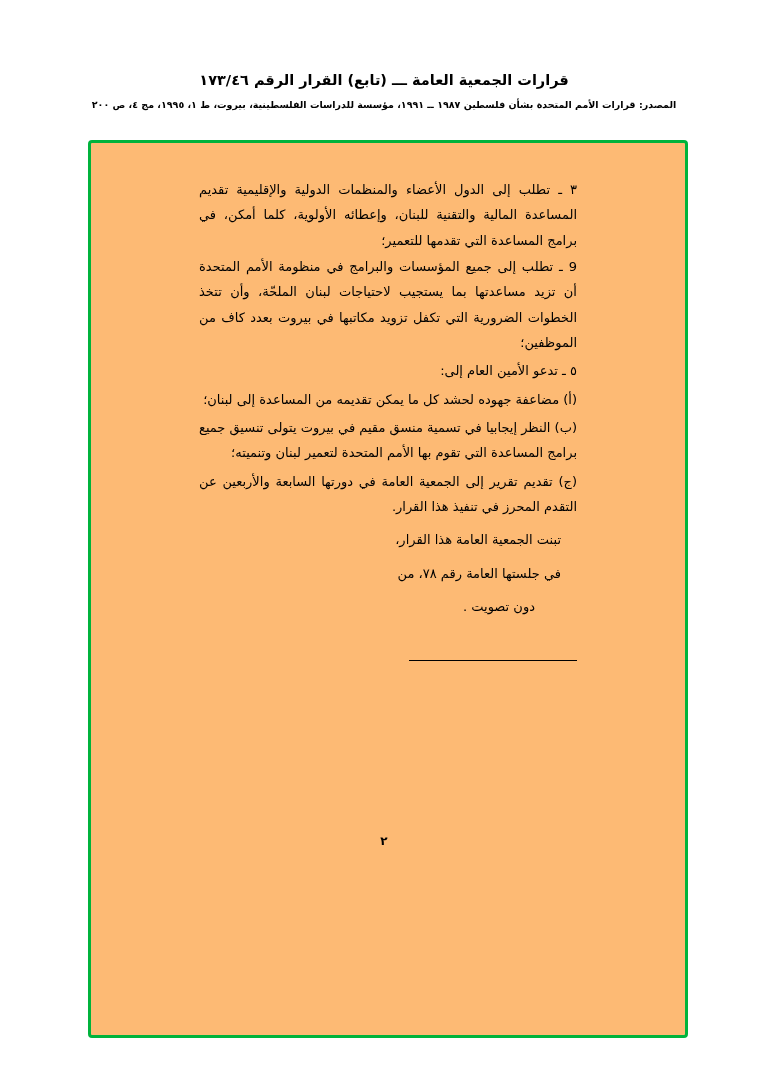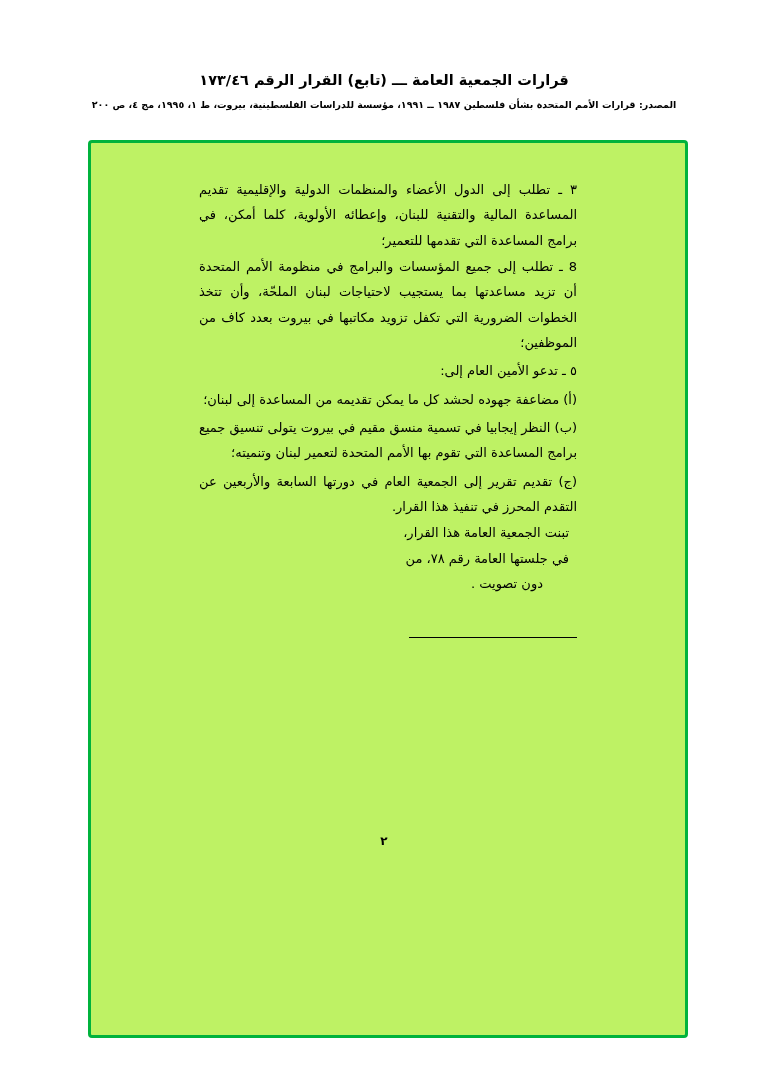--- a/index.html
+++ b/index.html
@@ -49,21 +49,21 @@
   
   .frame {
     position: absolute;
     top: 140px;
     left: 88px;
     width: 600px;
     height: 898px;
     border: 3px solid #00b33c;
     border-radius: 4px;
     box-sizing: border-box;
-    background: #bef264;
+    background: #fdba74;
   }
 
   .content {
     position: absolute;
     top: 34px;
     right: 108px;
     left: 108px;
     direction: rtl;
     text-align: justify;
     text-align-last: right;
@@ -74,21 +74,21 @@
     font-size: 13px;
     line-height: 1.95;
     direction: rtl;
     text-align: justify;
     text-align-last: right;
   }
   p.para.spaced {
     margin-top: 3px;
   }
   p.closing {
-    margin: 0;
+    margin: 8px;
     font-size: 13px;
     line-height: 1.95;
     direction: rtl;
     text-align: right;
     padding-right: 8px;
   }
   p.closing.indent1 { padding-right: 8px; }
   p.closing.indent2 { padding-right: 8px; }
   p.closing.indent3 { padding-right: 34px; }
 
@@ -122,29 +122,29 @@
   <div class="header">
     <div class="doc-title">قرارات الجمعية العامة ـــ (تابع) القرار الرقم ١٧٣/٤٦</div>
     <div class="doc-source">المصدر: قرارات الأمم المتحدة بشأن فلسطين ١٩٨٧ ــ ١٩٩١، مؤسسة للدراسات الفلسطينية، بيروت، ط ١، ١٩٩٥، مج ٤، ص ٢٠٠</div>
   </div>
 
   <div class="frame">
     <div class="content">
 
       <p class="para">٣ ـ تطلب إلى الدول الأعضاء والمنظمات الدولية والإقليمية تقديم المساعدة المالية والتقنية للبنان، وإعطائه الأولوية، كلما أمكن، في برامج المساعدة التي تقدمها للتعمير؛</p>
 
-      <p class="para">8 ـ تطلب إلى جميع المؤسسات والبرامج في منظومة الأمم المتحدة أن تزيد مساعدتها بما يستجيب لاحتياجات لبنان الملحّة، وأن تتخذ الخطوات الضرورية التي تكفل تزويد مكاتبها في بيروت بعدد كاف من الموظفين؛</p>
+      <p class="para">9 ـ تطلب إلى جميع المؤسسات والبرامج في منظومة الأمم المتحدة أن تزيد مساعدتها بما يستجيب لاحتياجات لبنان الملحّة، وأن تتخذ الخطوات الضرورية التي تكفل تزويد مكاتبها في بيروت بعدد كاف من الموظفين؛</p>
 
       <p class="para spaced">٥ ـ تدعو الأمين العام إلى:</p>
 
       <p class="para spaced">(أ) مضاعفة جهوده لحشد كل ما يمكن تقديمه من المساعدة إلى لبنان؛</p>
 
       <p class="para spaced">(ب) النظر إيجابيا في تسمية منسق مقيم في بيروت يتولى تنسيق جميع برامج المساعدة التي تقوم بها الأمم المتحدة لتعمير لبنان وتنميته؛</p>
 
-      <p class="para spaced">(ج) تقديم تقرير إلى الجمعية العام في دورتها السابعة والأربعين عن التقدم المحرز في تنفيذ هذا القرار.</p>
+      <p class="para spaced">(ج) تقديم تقرير إلى الجمعية العامة في دورتها السابعة والأربعين عن التقدم المحرز في تنفيذ هذا القرار.</p>
 
       <p class="closing indent1">تبنت الجمعية العامة هذا القرار،</p>
       <p class="closing indent2">في جلستها العامة رقم ٧٨، من</p>
       <p class="closing indent3">دون تصويت .</p>
 
       <div class="rule-wrap">
         <span class="rule"></span>
       </div>
 
     </div>

